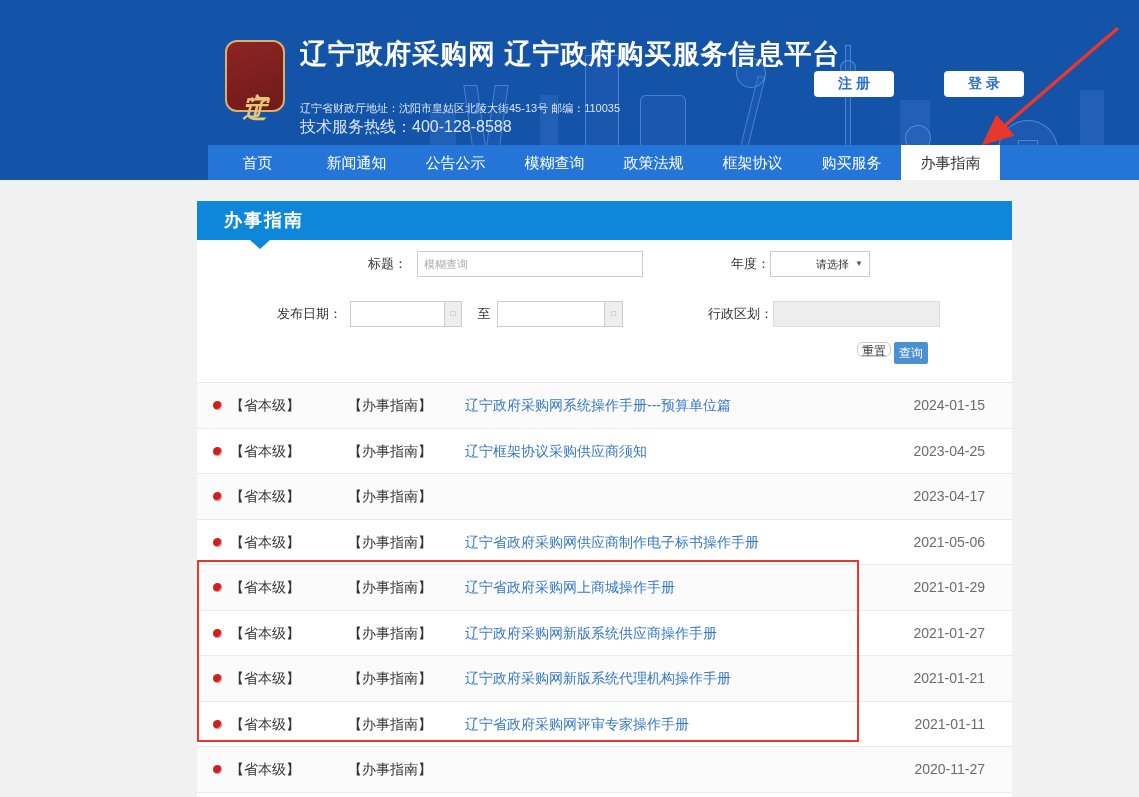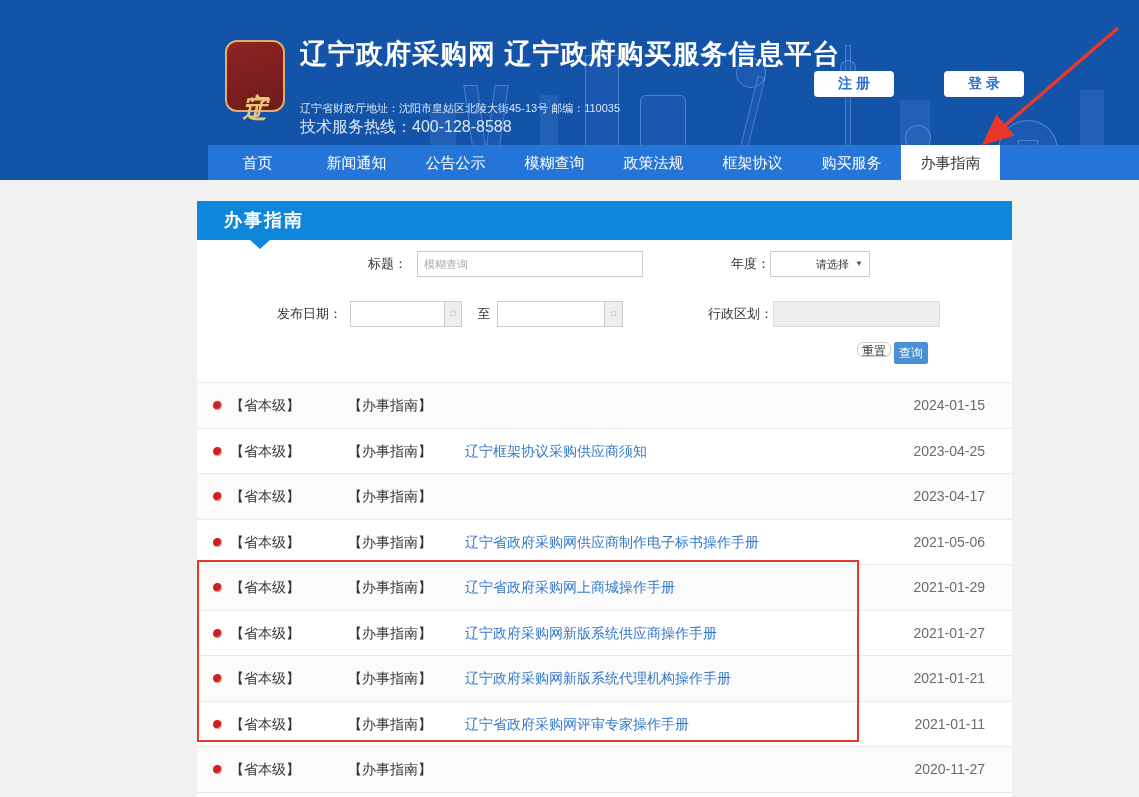--- a/index.html
+++ b/index.html
@@ -203,20 +203,21 @@
     <button class="btn-reset">重置</button>
     <button class="btn-search">查询</button>
   </div>
 
   <div class="list">
 
     <div class="row">
       <span class="dot"></span>
       <span class="cat1">【省本级】</span>
       <span class="cat2">【办事指南】</span>
+      <a class="rlink">辽宁政府采购网系统操作手册---预算单位篇</a>
       <span class="rdate">2024-01-15</span>
     </div>
 
     <div class="row">
       <span class="dot"></span>
       <span class="cat1">【省本级】</span>
       <span class="cat2">【办事指南】</span>
       <a class="rlink">辽宁框架协议采购供应商须知</a>
       <span class="rdate">2023-04-25</span>
     </div>

